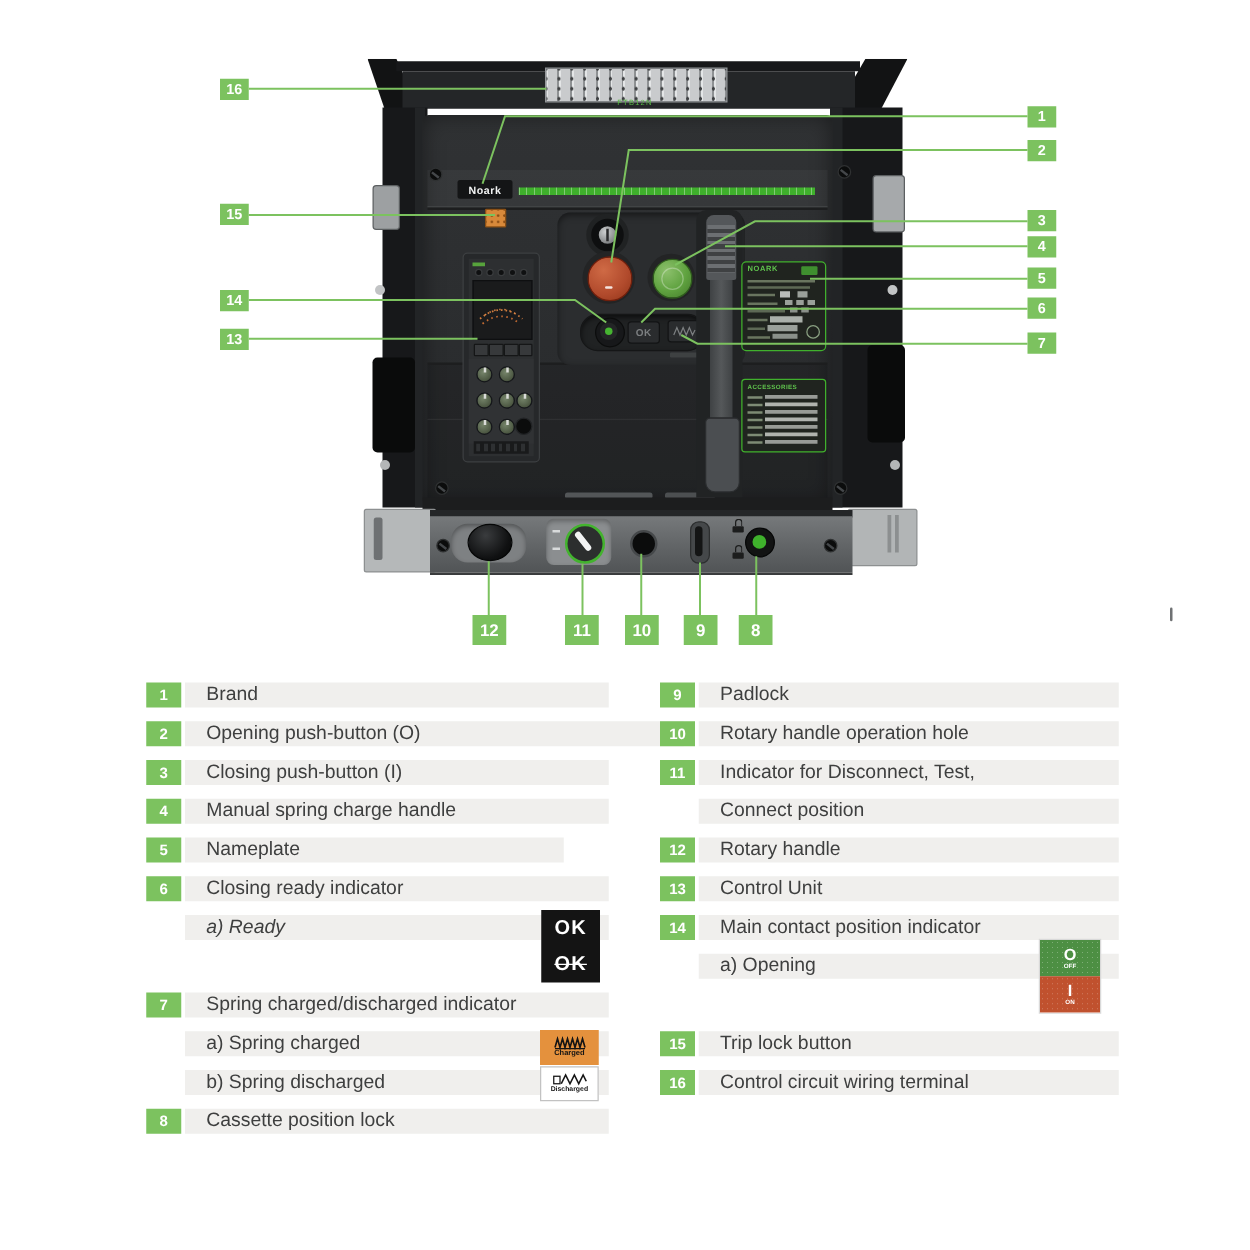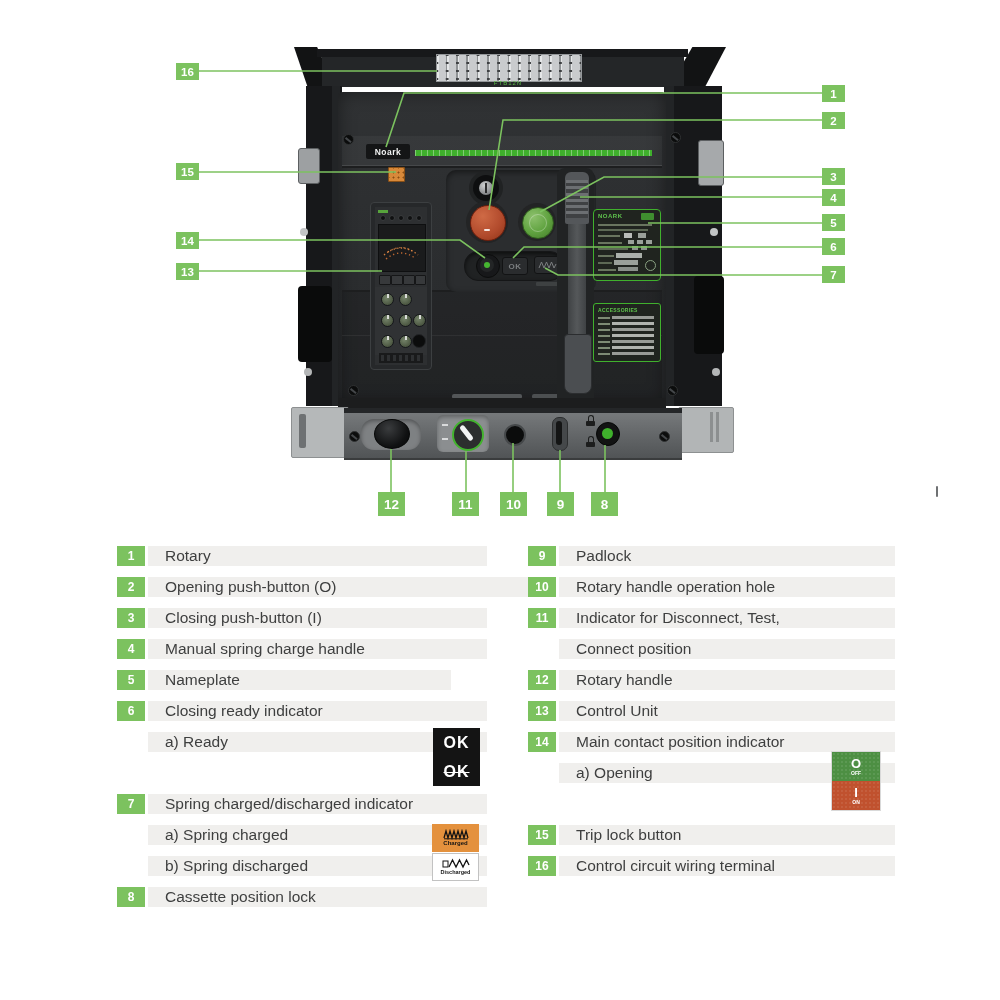--- a/index.html
+++ b/index.html
@@ -279,21 +279,21 @@
     <div class="co bot" style="left:452px;top:492px;">11</div>
     <div class="co bot" style="left:500px;top:492px;">10</div>
     <div class="co bot" style="left:547px;top:492px;">9</div>
     <div class="co bot" style="left:591px;top:492px;">8</div>
   </div>
 
   <div class="abs" style="left:117px;top:0;width:370px;height:1000px;">
     <div class="lrow" style="top:546px;width:370px;">
       <div class="lnum">1</div>
       <div class="lbar" style="width:339px;">
-          <span class="ltext">Rotary</span>
+          <span class="ltext">Brand</span>
         </div>
     </div>
     <div class="lrow" style="top:577px;width:370px;">
       <div class="lnum">2</div>
       <div class="lbar" style="width:399px;">
           <span class="ltext">Opening push-button (O)</span>
         </div>
     </div>
     <div class="lrow" style="top:608px;width:370px;">
       <div class="lnum">3</div>
@@ -312,21 +312,21 @@
       <div class="lbar" style="width:303px;">
           <span class="ltext">Nameplate</span>
         </div>
     </div>
     <div class="lrow" style="top:701px;width:370px;">
       <div class="lnum">6</div>
       <div class="lbar" style="width:339px;">
           <span class="ltext">Closing ready indicator</span>
         </div>
     </div>
-    <div class="lrow" style="top:732px;width:370px;">
+    <div class="lrow" style="top:732px;width:370px;font-style:italic;">
       <div class="lbar" style="width:339px;">
           <span class="ltext">a) Ready</span>
         </div>
     </div>
     <div class="lrow" style="top:794px;width:370px;">
       <div class="lnum">7</div>
       <div class="lbar" style="width:339px;">
           <span class="ltext">Spring charged/discharged indicator</span>
         </div>
     </div>

